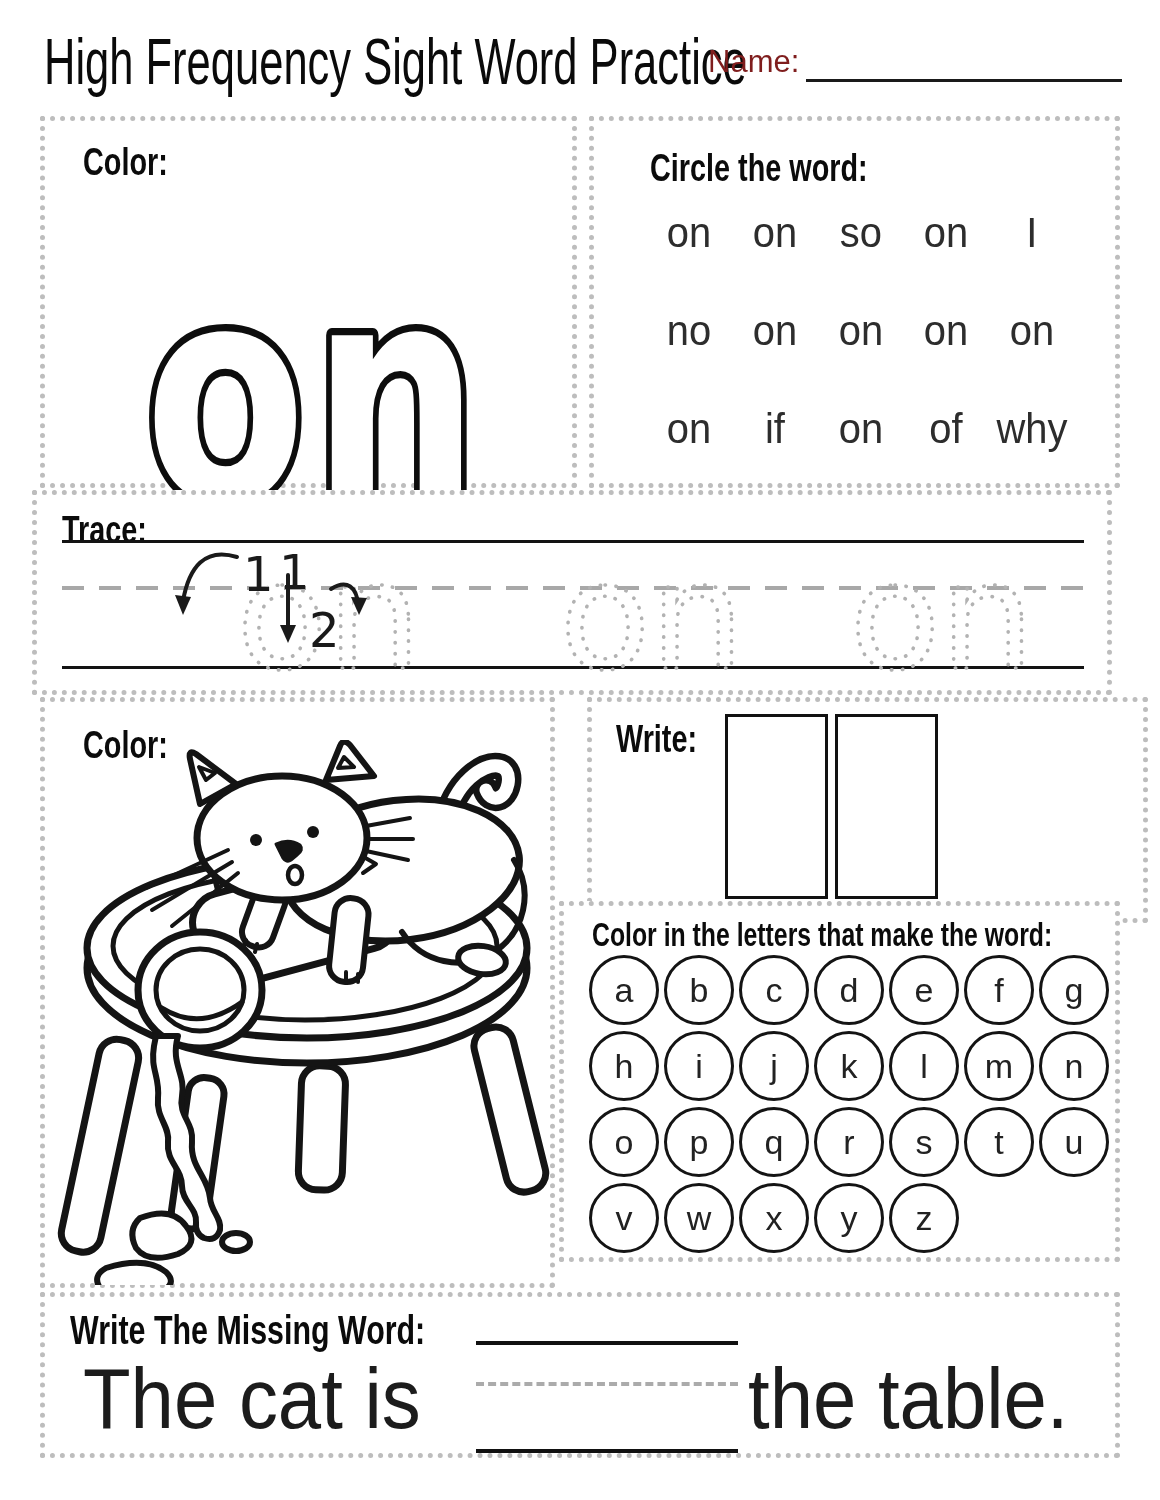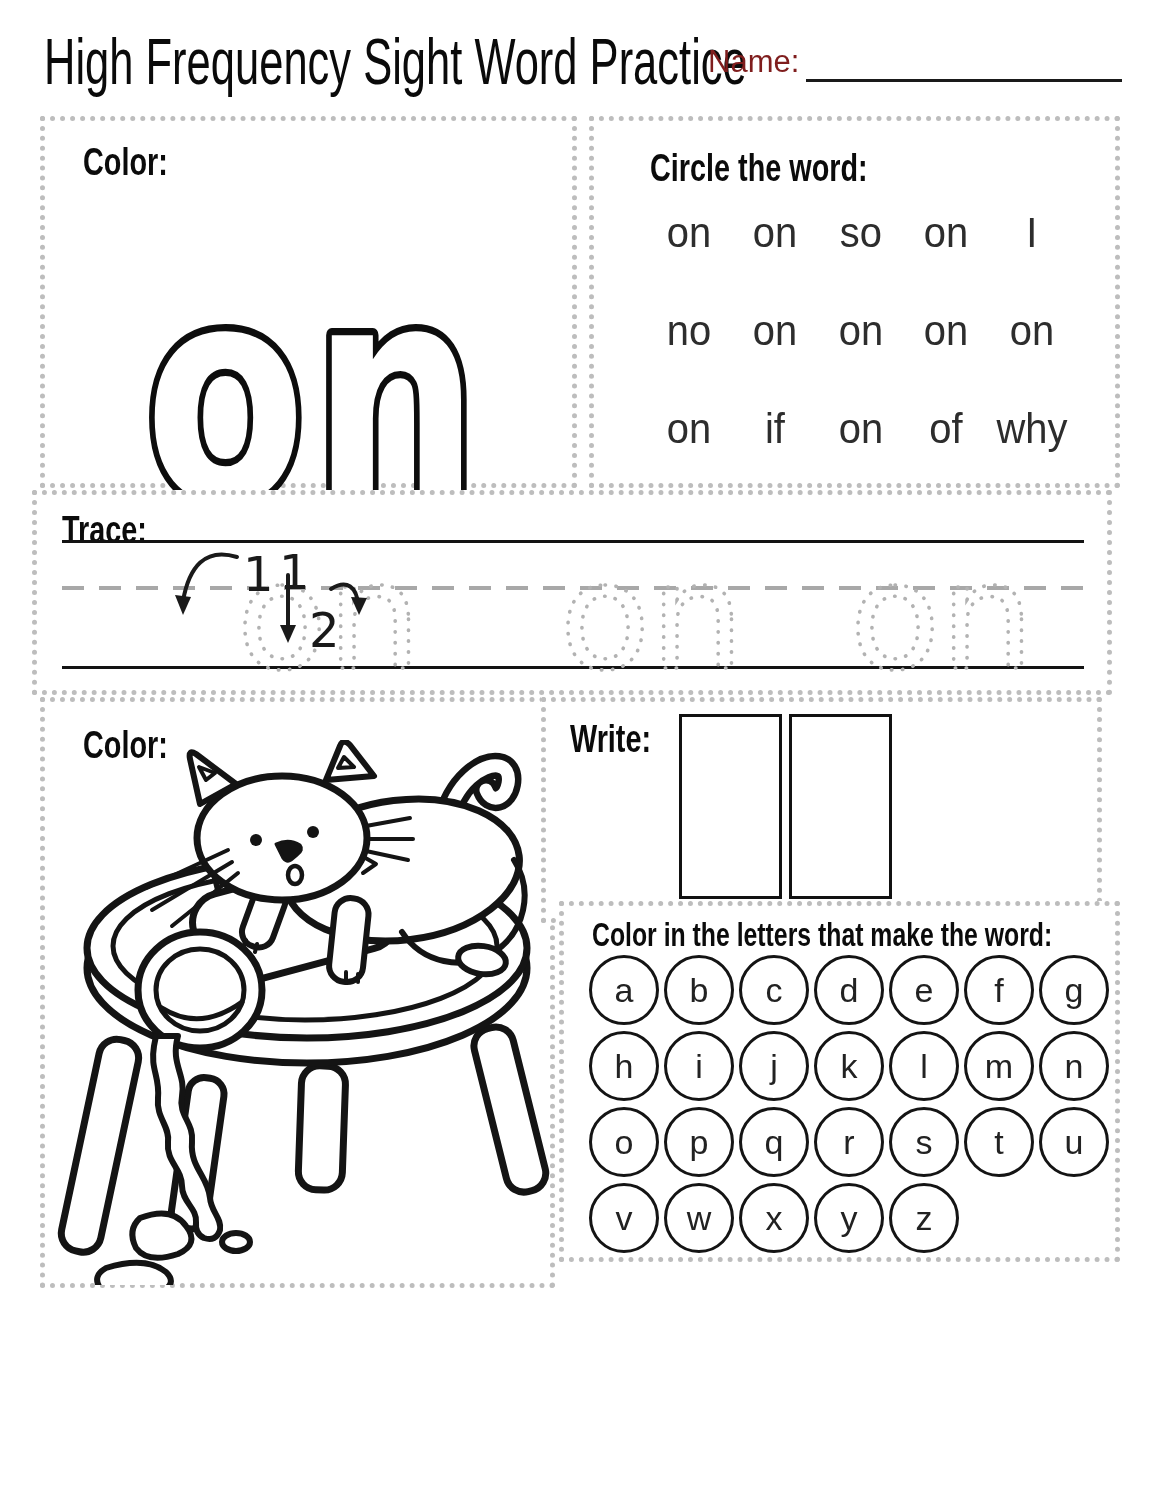--- a/index.html
+++ b/index.html
@@ -23,21 +23,21 @@
              font-size:42px;color:#2d2d2d;text-align:center;}
   #word-grid span{transform:scale(.95,1);display:inline-block;}
   
   #sec-trace{left:32px;top:490px;width:1080px;height:205px;}
   .trace-line{position:absolute;left:25px;right:23px;height:0;border-top:3.5px solid #131313;}
   #trace-dash{position:absolute;left:25px;right:23px;top:91px;height:4px;
      background:repeating-linear-gradient(90deg,#a8a8a8 0 22px,transparent 22px 37px);}
   #trace-svg{position:absolute;left:0;top:0;}
   
   #sec-color-cat{left:40px;top:697px;width:515px;height:591px;}
-  #sec-write{left:541px;top:697px;width:561px;height:226px;text-align:right;}
+  #sec-write{left:587px;top:697px;width:561px;height:226px;text-align:right;}
   .write-box{position:absolute;top:12px;width:97px;height:179px;border:3.5px solid #111;background:#fff;}
   #sec-letters{left:559px;top:901px;width:561px;height:361px;text-decoration:underline;}
   .letter-circle{position:absolute;width:64px;height:64px;border:3.5px solid #141414;border-radius:50%;
       display:flex;align-items:center;justify-content:center;font-size:34px;color:#333;background:#fff;}
   
   #sec-missing{left:40px;top:1292px;width:1080px;height:166px;}
   .sentence{position:absolute;top:52px;font-size:82px;color:#1c1c1c;white-space:nowrap;
             transform:scale(.95,1.05);transform-origin:0 0;}
   #blank{position:absolute;left:431px;top:44px;width:262px;height:104px;
          border-top:4px solid #111;border-bottom:4px solid #111;}
@@ -258,14 +258,20 @@
         <span class="thin">x</span>
       </div>
     <div class="letter-circle" style="left:250px;top:277px;">
         <span class="thin">y</span>
       </div>
     <div class="letter-circle" style="left:325px;top:277px;">
         <span class="thin">z</span>
       </div>
   </div>
 
+  <div id="sec-missing" class="sec">
+    <div class="lbl" style="left:25px;top:10px;font-size:38px;">Write The Missing Word:</div>
+    <div class="sentence thin" style="left:38px;">The cat is</div>
+    <div id="blank"></div>
+    <div class="sentence thin" style="left:703px;">the table.</div>
+  </div>
 
 </div>
 
 </body></html>

